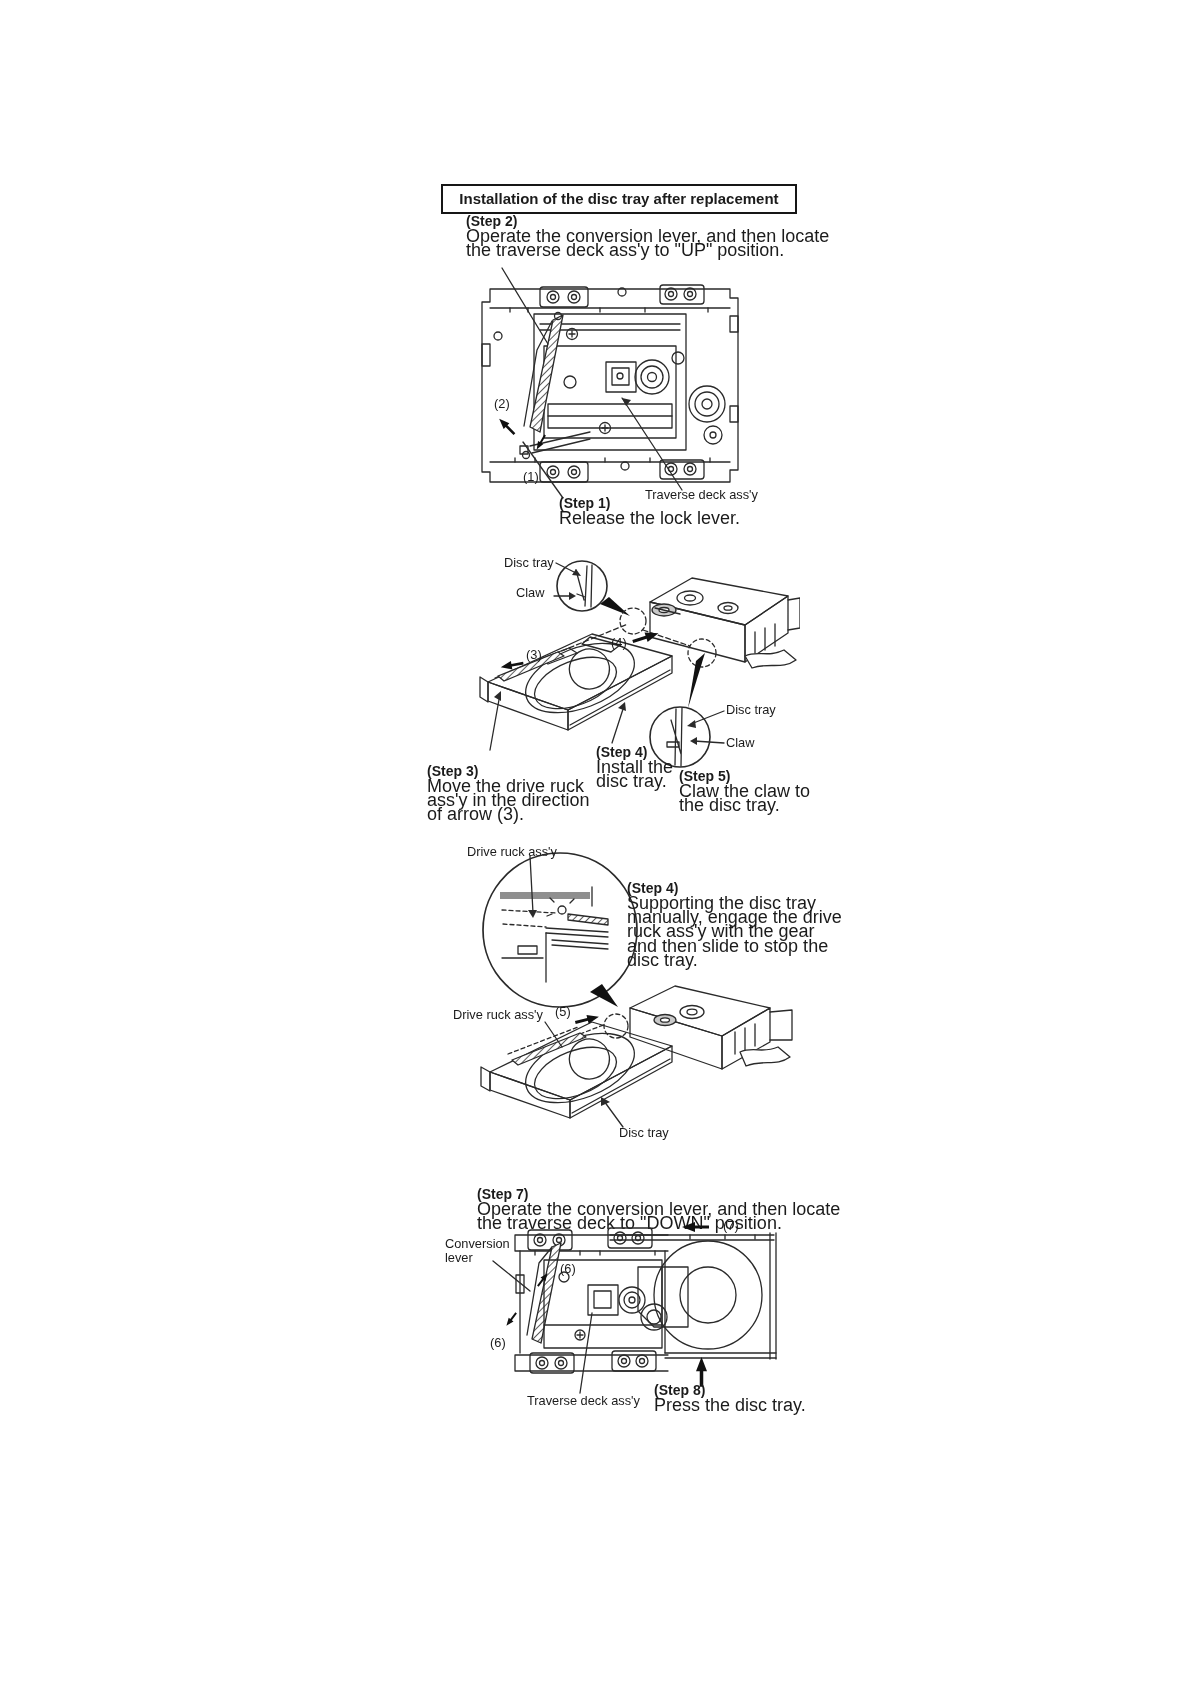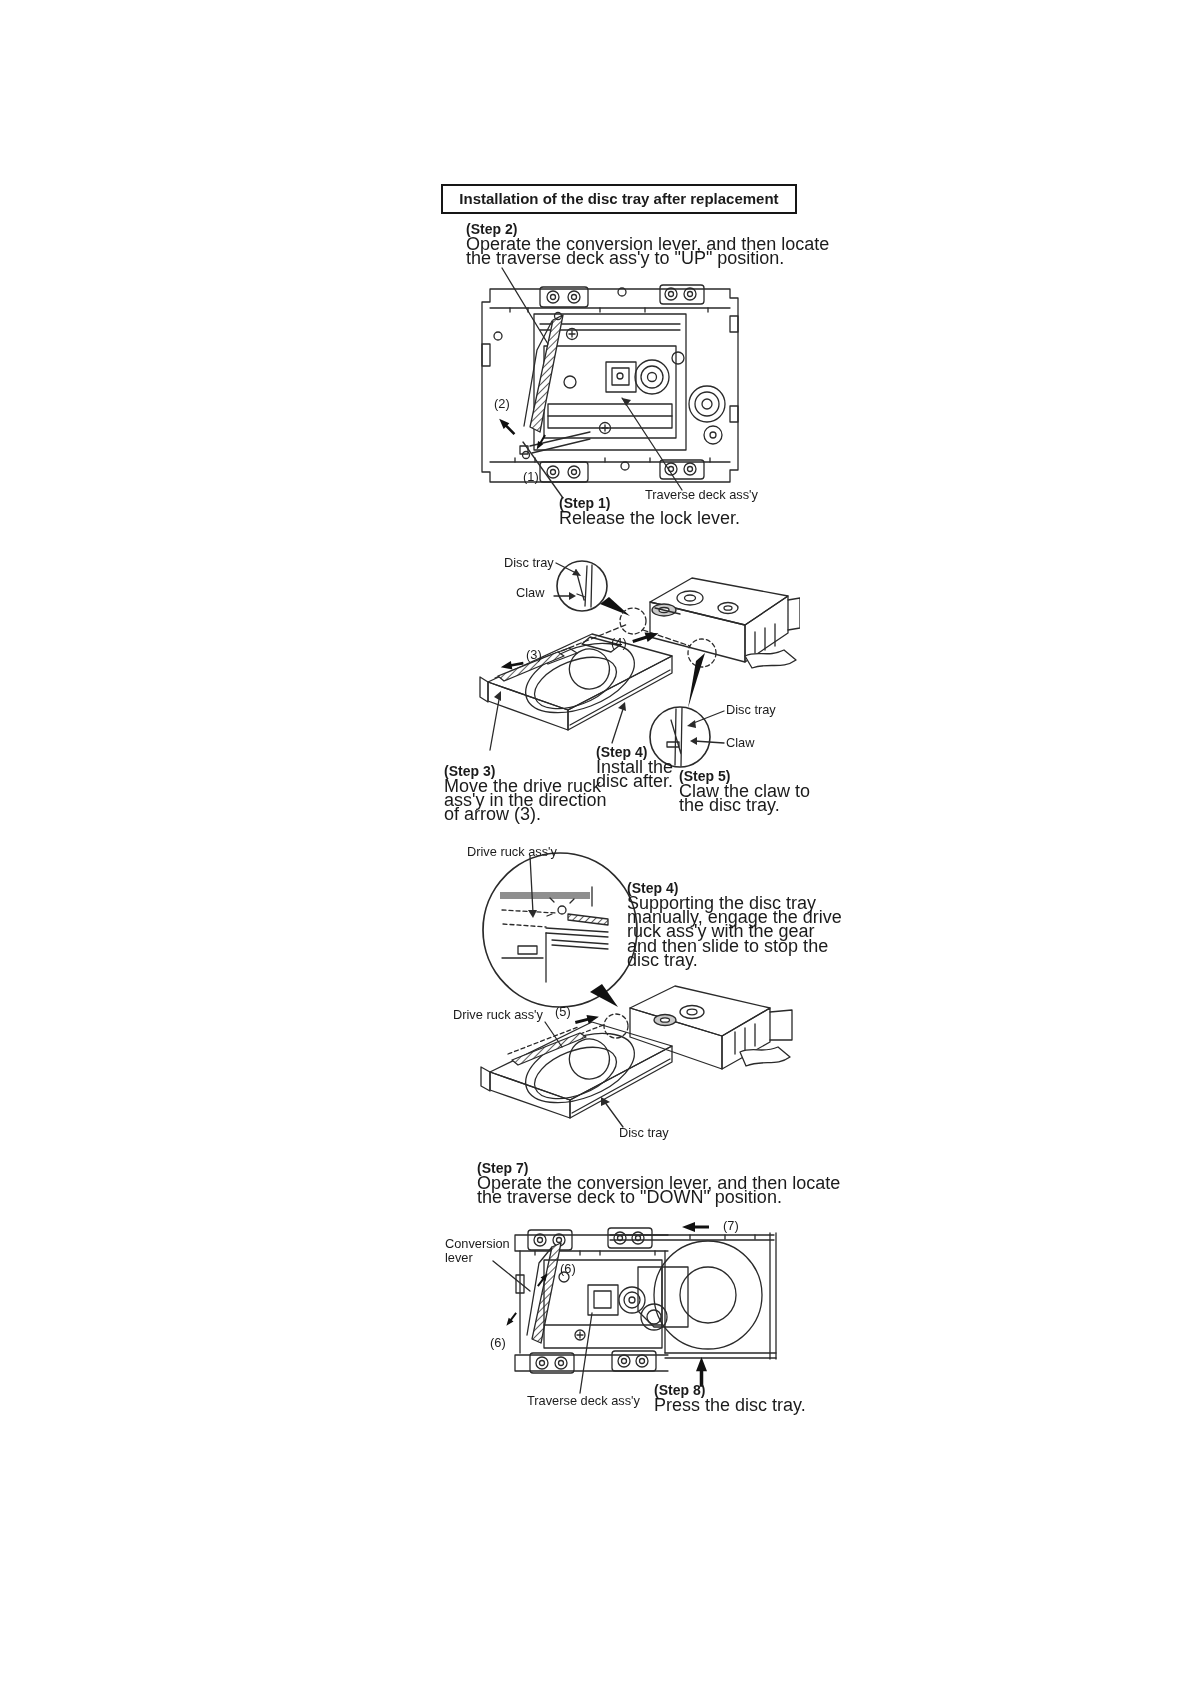--- a/index.html
+++ b/index.html
@@ -14,21 +14,21 @@
   .st .b{font-size:18px;line-height:14.2px;white-space:pre-line;}
   .lbl{position:absolute;font-size:12.8px;line-height:13.5px;white-space:pre-line;}
 </style>
 </head>
 <body>
 
 <div class="page">
 
   <div class="titlebox">Installation of the disc tray after replacement</div>
 
-  <div class="st" style="left:466px;top:222px">
+  <div class="st" style="left:466px;top:214px">
     <div class="h">(Step 2)</div>
     <div class="b">Operate the conversion lever, and then locate
 the traverse deck ass'y to "UP" position.</div>
   </div>
 
   <svg class="diagram" style="left:440px;top:258px" width="360" height="282" viewBox="0 0 360 282">
     <defs>
       <pattern id="hatch" width="5" height="5" patternUnits="userSpaceOnUse" patternTransform="rotate(45)">
         <rect width="5" height="5" fill="#ffffff"></rect>
         <line x1="0" y1="0" x2="0" y2="5" stroke="#333" stroke-width="1.6"></line>
@@ -171,30 +171,30 @@
     <use href="#arr" fill="#111" transform="translate(220,98) rotate(162)"></use>
   </svg>
 
   <div class="lbl" style="left:504px;top:556px">Disc tray</div>
   <div class="lbl" style="left:516px;top:586px">Claw</div>
   <div class="lbl" style="left:526px;top:648px">(3)</div>
   <div class="lbl" style="left:611px;top:636px">(4)</div>
   <div class="lbl" style="left:726px;top:703px">Disc tray</div>
   <div class="lbl" style="left:726px;top:736px">Claw</div>
 
-  <div class="st" style="left:444px;top:764px">
+  <div class="st" style="left:427px;top:764px">
     <div class="h">(Step 3)</div>
     <div class="b">Move the drive ruck
 ass'y in the direction
 of arrow (3).</div>
   </div>
   <div class="st" style="left:596px;top:745px">
     <div class="h">(Step 4)</div>
     <div class="b">Install the
-disc after.</div>
+disc tray.</div>
   </div>
   <div class="st" style="left:679px;top:769px">
     <div class="h">(Step 5)</div>
     <div class="b">Claw the claw to
 the disc tray.</div>
   </div>
 
   <svg class="diagram" style="left:440px;top:840px" width="360" height="312" viewBox="0 0 360 312">
     <g stroke="#2a2a2a" stroke-width="1.3" fill="none" stroke-linejoin="round" stroke-linecap="round">
       <circle cx="120" cy="90" r="77" stroke-width="1.7"></circle>
@@ -250,21 +250,21 @@
     <div class="b">Supporting the disc tray
 manually, engage the drive
 ruck ass'y with the gear
 and then slide to stop the
 disc tray.</div>
   </div>
   <div class="lbl" style="left:453px;top:1008px">Drive ruck ass'y</div>
   <div class="lbl" style="left:555px;top:1005px">(5)</div>
   <div class="lbl" style="left:619px;top:1126px">Disc tray</div>
 
-  <div class="st" style="left:477px;top:1161px">
+  <div class="st" style="left:477px;top:1187px">
     <div class="h">(Step 7)</div>
     <div class="b">Operate the conversion lever, and then locate
 the traverse deck to "DOWN" position.</div>
   </div>
 
   <svg class="diagram" style="left:440px;top:1205px" width="370" height="218" viewBox="0 0 370 218">
     <g stroke="#2a2a2a" stroke-width="1.3" fill="none" stroke-linejoin="round" stroke-linecap="round">
       <path d="M75,30 L228,30 M75,46 L228,46 M75,30 L75,46"></path>
       <path d="M95,46 v4 M140,46 v4 M160,46 v4 M215,46 v4"></path>
       <rect x="88" y="25" width="44" height="20" rx="3"></rect>

